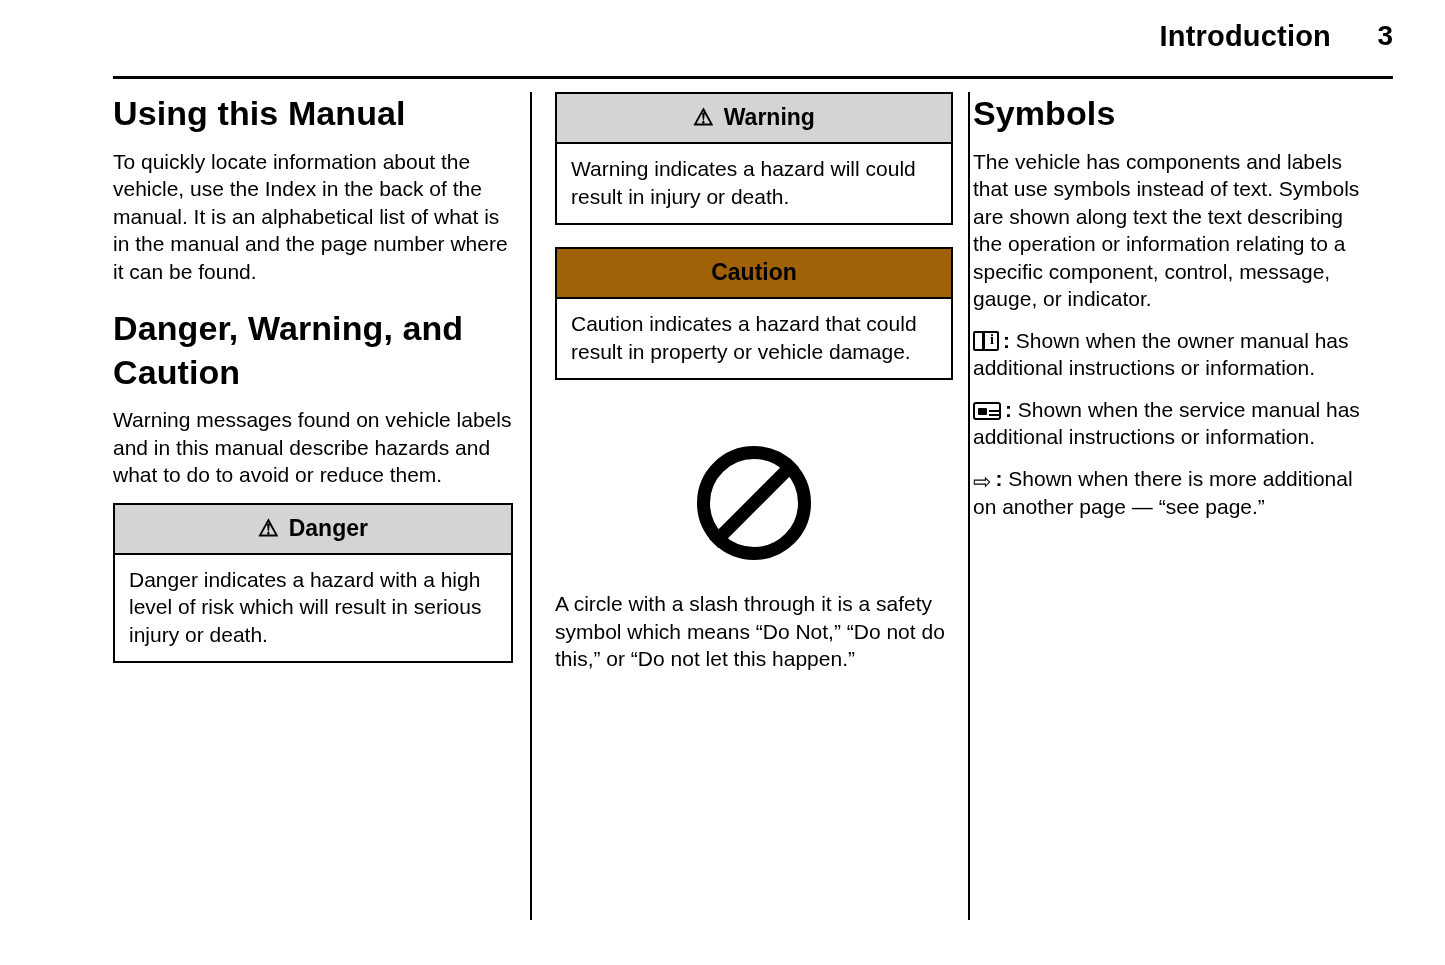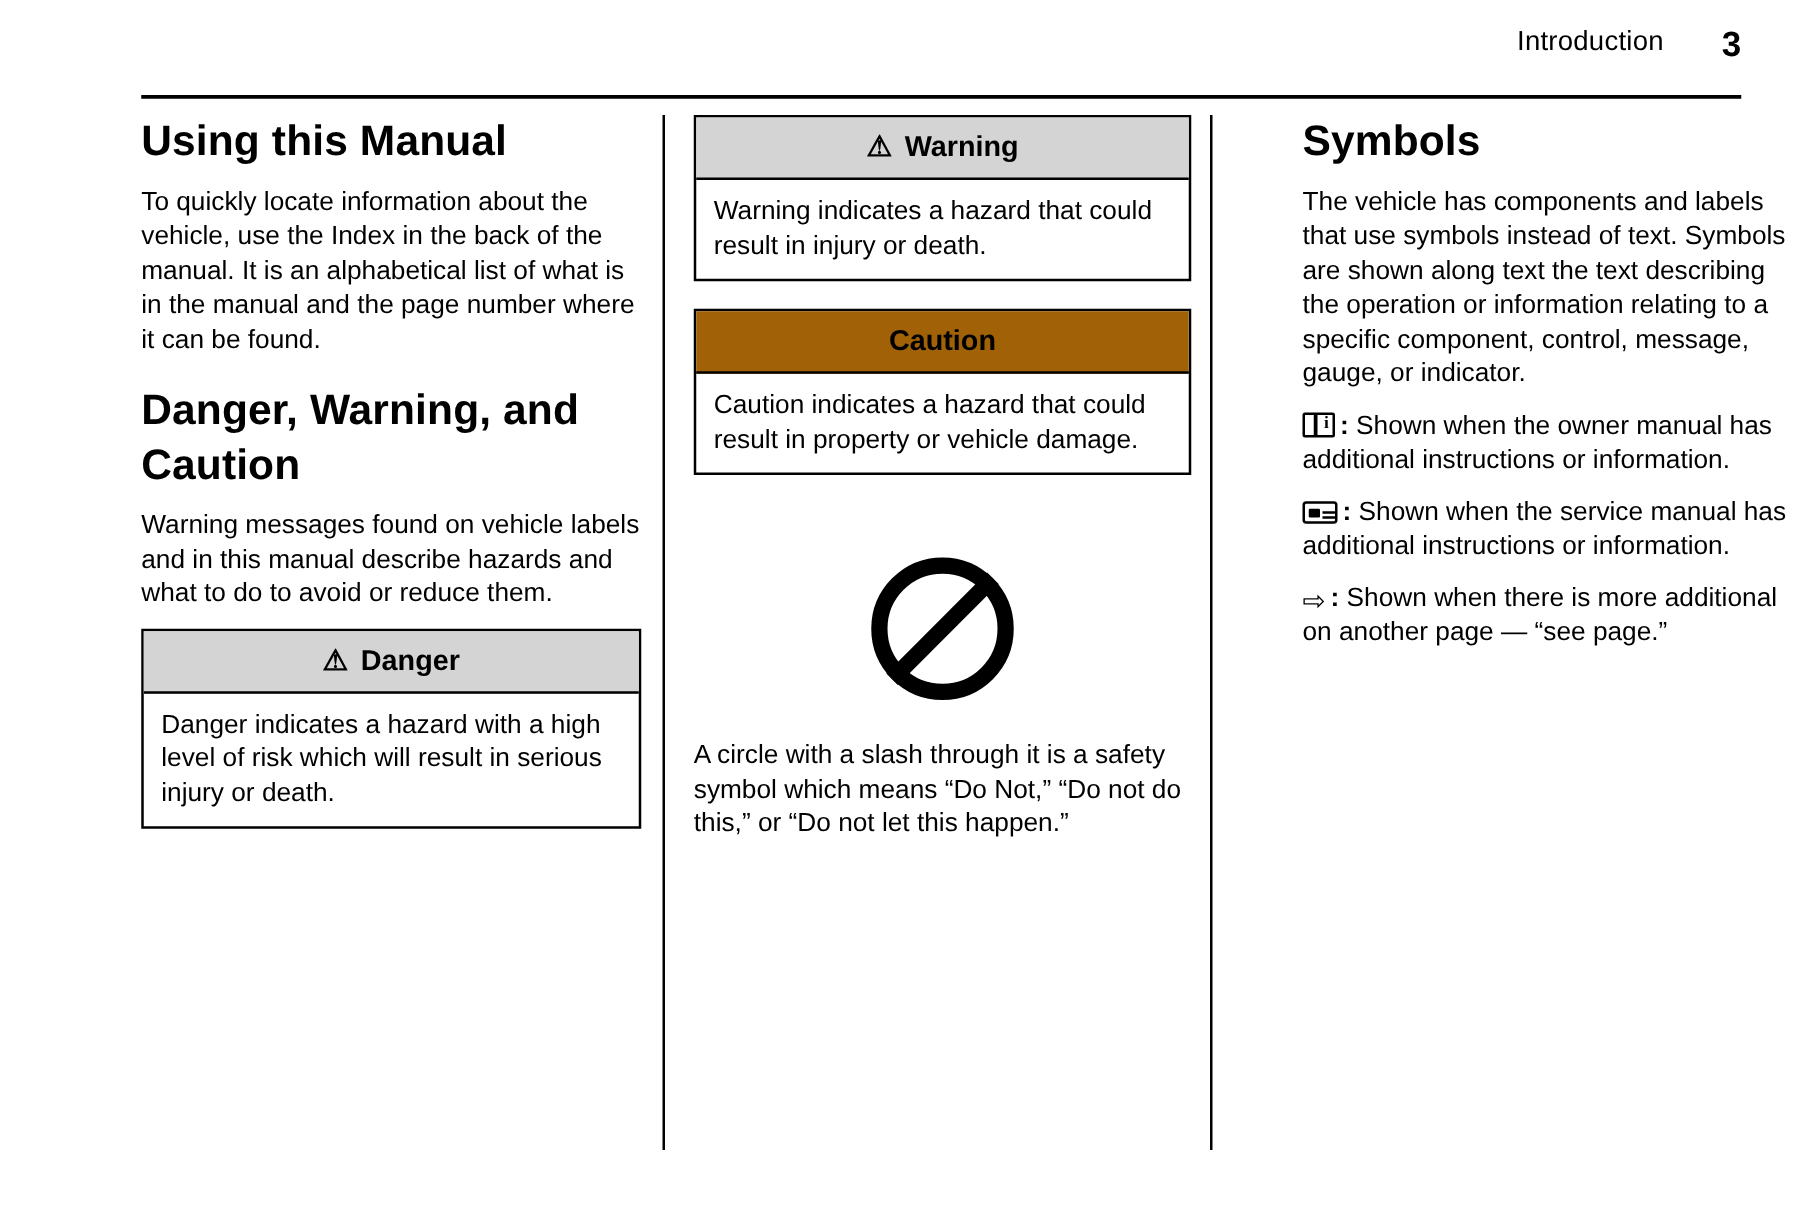--- a/index.html
+++ b/index.html
@@ -27,22 +27,22 @@
     position: absolute;
     left: 113px;
     top: 20px;
     width: 1280px;
     height: 52px;
     display: flex;
     justify-content: flex-end;
     align-items: flex-start;
   }
   .header-title {
-    font-size: 22px;
-    font-weight: normal;
+    font-size: 29px;
+    font-weight: bold;
     letter-spacing: 0.2px;
     margin-left: 36px;
   }
   .header-page {
     font-size: 28px;
     font-weight: bold;
     margin-left: 42px;
     min-width: 20px;
     text-align: right;
   }
@@ -55,21 +55,21 @@
     background: #000000;
   }
 
   
   .col {
     position: absolute;
     top: 92px;
   }
   .col-1 { left: 113px; width: 400px; }
   .col-2 { left: 555px; width: 398px; }
-  .col-3 { left: 1042px; width: 398px; }
+  .col-3 { left: 973px; width: 398px; }
 
   .col-div {
     position: absolute;
     top: 92px;
     width: 2px;
     height: 828px;
     background: #000000;
   }
   .col-div-1 { left: 530px; }
   .col-div-2 { left: 968px; }
@@ -263,21 +263,21 @@
       <div class="alert-body">Danger indicates a hazard with a high level of risk which will result in serious injury or death.</div>
     </div>
   </div>
 
   <div class="col col-2">
     <div class="alertbox" style="margin-top:0;">
       <div class="alert-head">
         <span class="tri-icon">⚠</span>
         <span>Warning</span>
       </div>
-      <div class="alert-body">Warning indicates a hazard that could result in injury or death.</div>
+      <div class="alert-body">Warning indicates a hazard will could result in injury or death.</div>
     </div>
 
     <div class="alertbox">
       <div class="alert-head plain">
         <span>Caution</span>
       </div>
       <div class="alert-body">Caution indicates a hazard that could result in property or vehicle damage.</div>
     </div>
 
     <div class="nosign-wrap">

